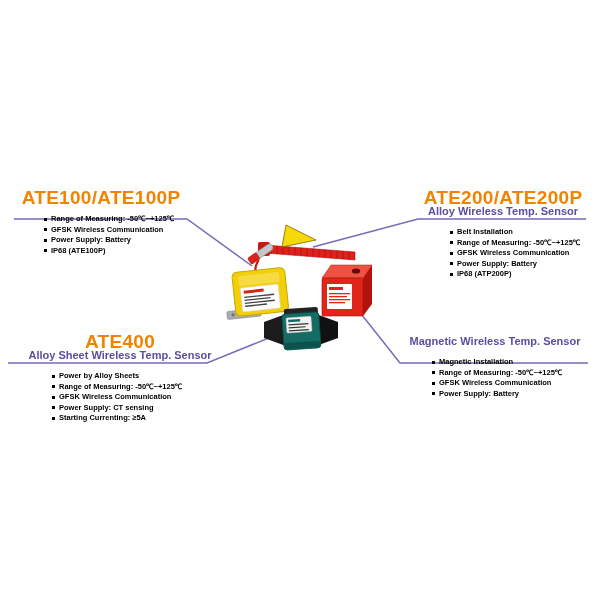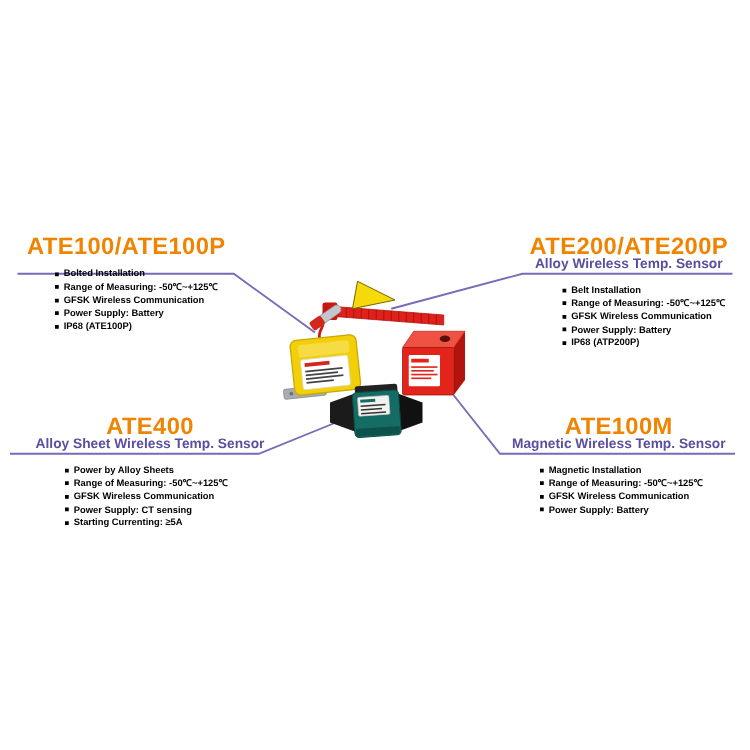--- a/index.html
+++ b/index.html
@@ -93,24 +93,20 @@
       <rect x="29" y="29.5" width="20" height="1.2" fill="#333333"></rect>
       <rect x="24" y="42" width="35" height="6" fill="#0c4f49" opacity="0.9"></rect>
     </g>
   </svg>
 
   <section class="callout tl">
     <h2 class="model">ATE100/ATE100P</h2>
     <ul class="features">
       <li>
           <span class="sq"></span>
-          <span>Bolted Installation</span>
-        </li>
-      <li>
-          <span class="sq"></span>
           <span>Range of Measuring: -50℃~+125℃</span>
         </li>
       <li>
           <span class="sq"></span>
           <span>GFSK Wireless Communication</span>
         </li>
       <li>
           <span class="sq"></span>
           <span>Power Supply: Battery</span>
         </li>
@@ -169,21 +165,20 @@
           <span>Power Supply: CT sensing</span>
         </li>
       <li>
           <span class="sq"></span>
           <span>Starting Currenting: ≥5A</span>
         </li>
     </ul>
   </section>
 
   <section class="callout br">
-    <h2 class="model">ATE100M</h2>
     <h3 class="sname">Magnetic Wireless Temp. Sensor</h3>
     <ul class="features">
       <li>
           <span class="sq"></span>
           <span>Magnetic Installation</span>
         </li>
       <li>
           <span class="sq"></span>
           <span>Range of Measuring: -50℃~+125℃</span>
         </li>

